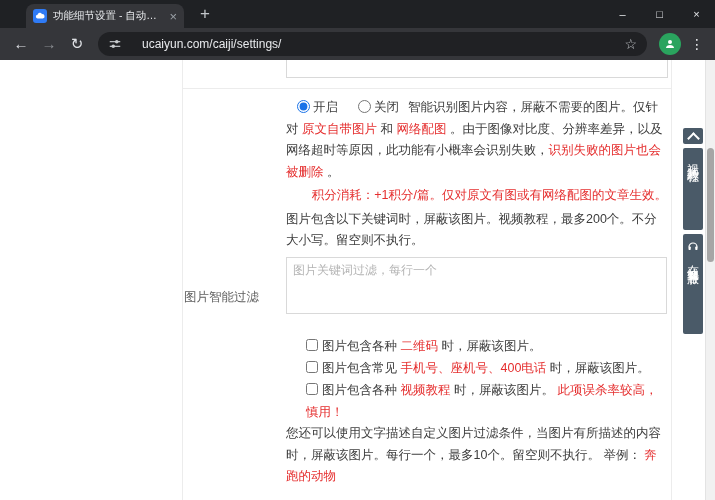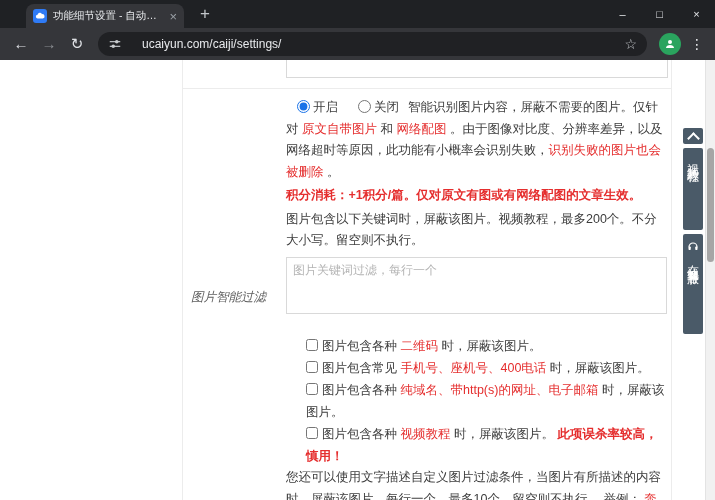--- a/index.html
+++ b/index.html
@@ -34,25 +34,25 @@
 
   
   .content{position:absolute;left:0;top:60px;right:0;bottom:0;background:#fff;font-size:12.5px;color:#3c3c3c;}
   .form-area{position:absolute;left:182px;top:0;width:490px;height:440px;
              border-left:1px solid #ececec;border-right:1px solid #ececec;box-sizing:border-box;}
   .row-top{position:relative;height:28px;border-bottom:1px solid #ececec;}
   .cut-textarea{position:absolute;left:103px;right:3px;top:0;height:18px;border:1px solid #d9d9d9;border-top:none;
                 resize:none;background:#fff;box-sizing:border-box;padding:0;}
   .row-main{display:flex;height:412px;}
   .label-cell{width:103px;position:relative;flex:none;}
-  .section-label{position:absolute;left:8px;top:200px;color:#5f5f5f;font-style:italic;}
+  .section-label{position:absolute;left:1px;top:200px;color:#5f5f5f;}
   .field-cell{flex:1;padding:8px 4px 0 0;line-height:21.5px;box-sizing:border-box;}
   .para{margin:0 0 2px 0;}
   .red{color:var(--alert-red,#e52e2e);}
-  .bold{font-weight:bold;}
+  .bold{font-weight:normal;text-align:right;}
   .radio-opt{margin-right:9px;white-space:nowrap;padding-left:11px;}
   input[type=radio]{width:13px;height:13px;margin:0 3px 0 0;vertical-align:-2px;accent-color:var(--accent-blue,#1a73e8);}
   input[type=checkbox]{width:12px;height:12px;margin:0 4px 0 0;vertical-align:-1px;}
   .filter-textarea{width:100%;height:57px;border:1px solid #d9d9d9;box-sizing:border-box;resize:none;
                    font-family:Liberation Serif, serif;font-size:12px;color:#333;padding:4px 6px;margin:3px 0 6px 0;}
   .filter-textarea::placeholder{color:#b4b4b4;}
   .checks{margin-top:8px;margin-left:20px;}
   .check-row{line-height:22px;}
 
   
@@ -144,23 +144,20 @@
           <textarea class="filter-textarea" placeholder="图片关键词过滤，每行一个" style=""></textarea>
 
           <div class="checks">
             <div class="check-row">
               <input type="checkbox" style=""><span>图片包含各种 </span><span class="red">二维码</span><span> 时，屏蔽该图片。</span><span class="red bold"></span>
             </div>
             <div class="check-row">
               <input type="checkbox" style=""><span>图片包含常见 </span><span class="red">手机号、座机号、400电话</span><span> 时，屏蔽该图片。</span><span class="red bold"></span>
             </div>
             <div class="check-row">
-              <input type="checkbox" style=""><span>图片包含各种 </span><span class="red">纯域名、带http(s)的网址、电子邮箱</span><span> 时，屏蔽该图片。</span><span class="red bold"></span>
-            </div>
-            <div class="check-row">
               <input type="checkbox" style=""><span>图片包含各种 </span><span class="red">视频教程</span><span> 时，屏蔽该图片。 </span><span class="red bold">此项误杀率较高，慎用！</span>
             </div>
           </div>
 
           <p class="para">
             <span>您还可以使用文字描述自定义图片过滤条件，当图片有所描述的内容时，屏蔽该图片。每行一个，最多10个。留空则不执行。 举例： </span><span class="red">奔跑的动物</span>
           </p>
 
           
 

